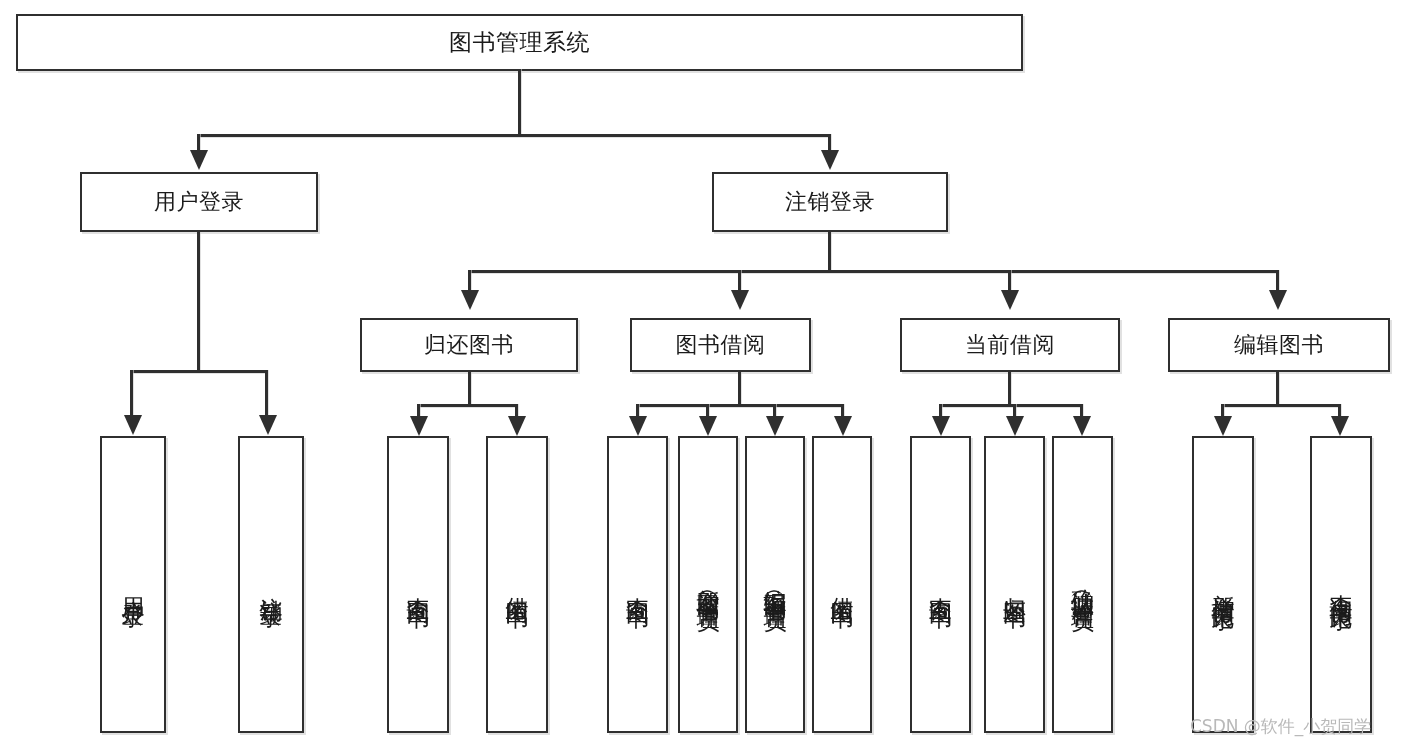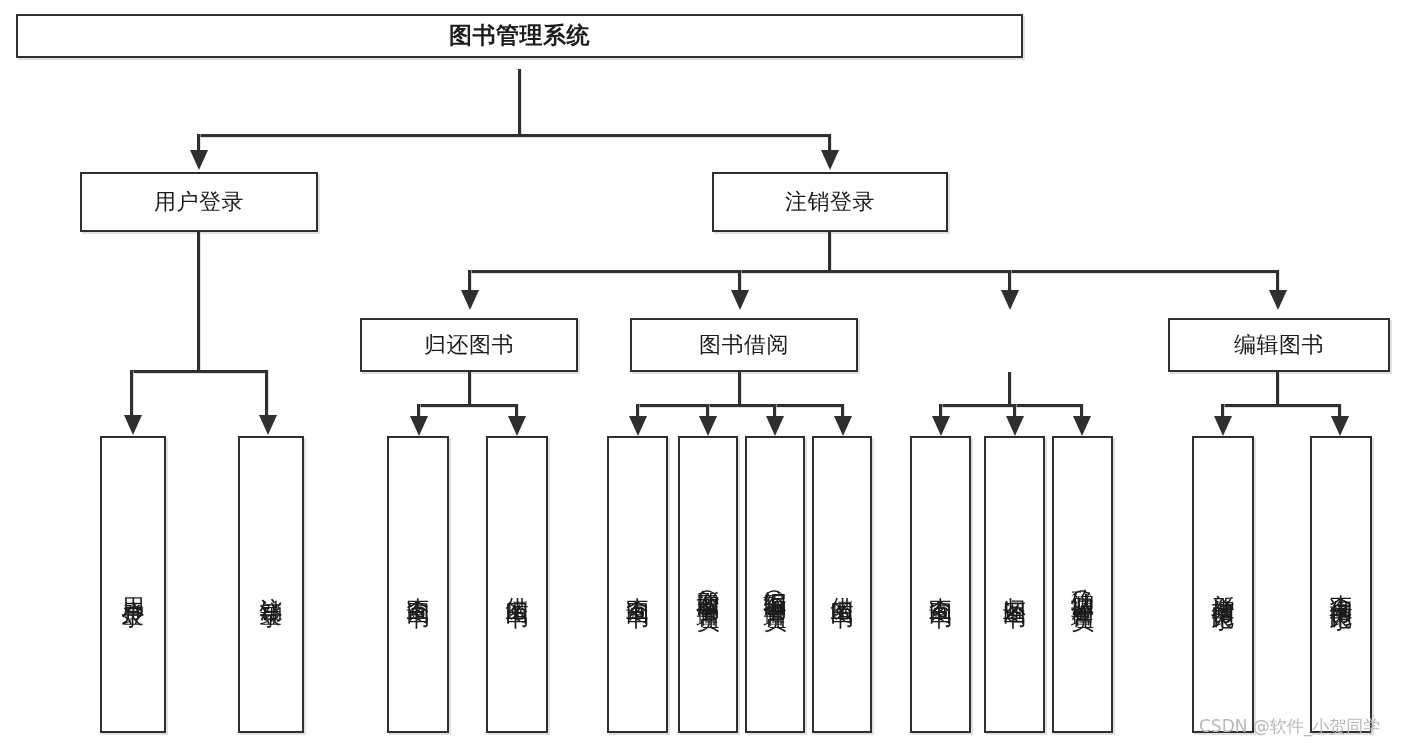--- a/index.html
+++ b/index.html
@@ -86,21 +86,21 @@
     font-size: 17px;
     white-space: nowrap;
     font-family: "DejaVu Sans", sans-serif;
   }
 </style>
 </head>
 <body>
 
 <div id="canvas">
 
-  <div class="node horiz root" style="left:16px; top:14px; width:1007px; height:44px;font-weight:bold;">
+  <div class="node horiz root" style="left:16px; top:14px; width:1007px; height:57px;">
     <span class="label">图书管理系统</span>
   </div>
 
   <div class="vline" style="left:518px; top:69px; width:3px; height:66px;"></div>
 
   <div class="hline" style="left:197px; top:134px; width:634px;"></div>
 
   <div class="vline" style="left:197px; top:134px; width:3px; height:18px;"></div>
   <div class="vline" style="left:828px; top:134px; width:3px; height:18px;"></div>
   <div class="arrow" style="left:190px; top:150px;"></div>
@@ -128,22 +128,25 @@
   <div class="vline" style="left:1008px; top:270px; width:3px; height:22px;"></div>
   <div class="vline" style="left:1276px; top:270px; width:3px; height:22px;"></div>
   <div class="arrow" style="left:461px; top:290px;"></div>
   <div class="arrow" style="left:731px; top:290px;"></div>
   <div class="arrow" style="left:1001px; top:290px;"></div>
   <div class="arrow" style="left:1269px; top:290px;"></div>
 
   <div class="node horiz" style="left:360px; top:318px; width:218px; height:54px;">
     <span class="label">归还图书</span>
   </div>
-  <div class="node horiz" style="left:630px; top:318px; width:228px; height:54px;">
+  <div class="node horiz" style="left:630px; top:318px; width:181px; height:54px;">
     <span class="label">图书借阅</span>
+  </div>
+  <div class="node horiz" style="left:900px; top:318px; width:220px; height:54px;">
+    <span class="label">当前借阅</span>
   </div>
   <div class="node horiz" style="left:1168px; top:318px; width:222px; height:54px;">
     <span class="label">编辑图书</span>
   </div>
 
   <div class="vline" style="left:468px; top:372px; width:3px; height:34px;"></div>
   <div class="hline" style="left:417px; top:404px; width:101px;"></div>
   <div class="vline" style="left:417px; top:404px; width:3px; height:16px;"></div>
   <div class="vline" style="left:515px; top:404px; width:3px; height:16px;"></div>
   <div class="arrow" style="left:410px; top:416px;"></div>
@@ -213,15 +216,15 @@
     <span class="label">确认归还（管理员）</span>
   </div>
 
   <div class="node vert" style="left:1192px; top:436px; width:62px; height:297px;">
     <span class="label">新增借阅记录</span>
   </div>
   <div class="node vert" style="left:1310px; top:436px; width:62px; height:297px;">
     <span class="label">查询借阅记录</span>
   </div>
 
-  <div id="watermark" style="left:1190px; top:715px;margin-left:9px;">CSDN @软件_小贺同学</div>
+  <div id="watermark" style="left:1190px; top:715px;">CSDN @软件_小贺同学</div>
 
 </div>
 
 </body></html>

